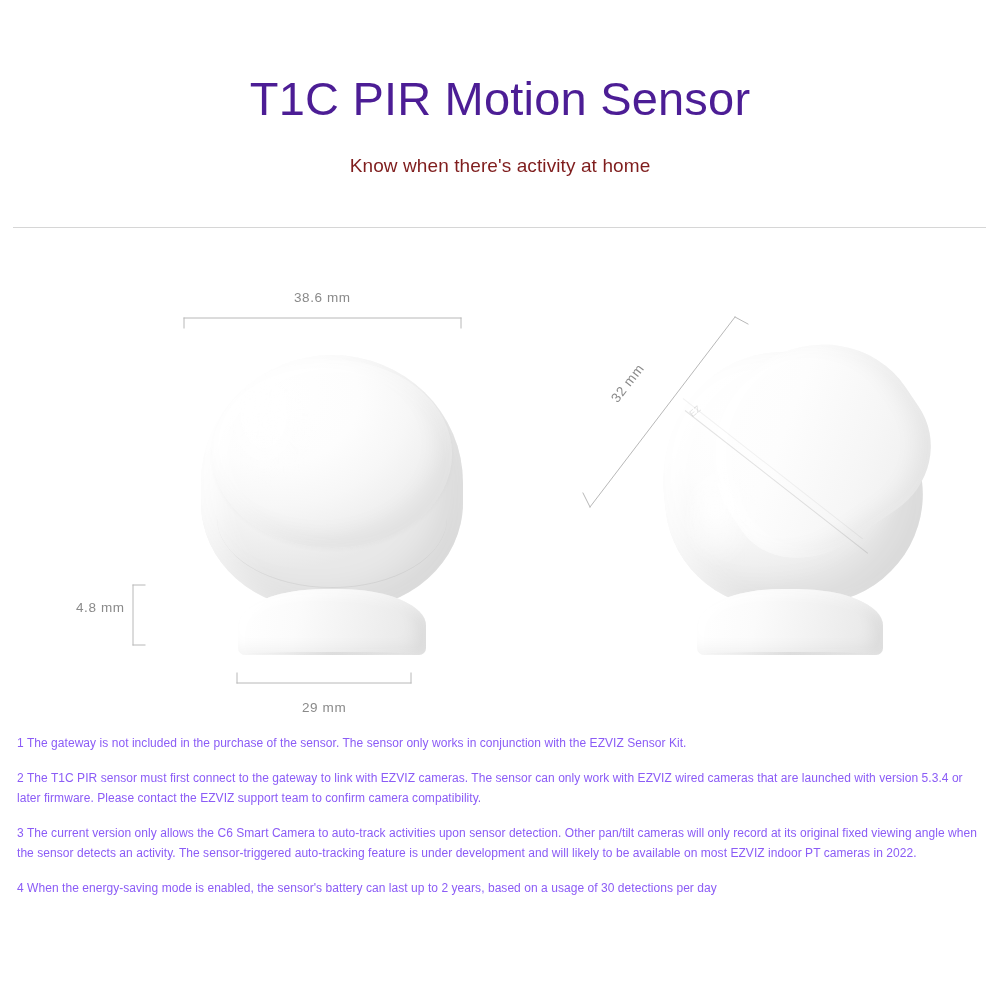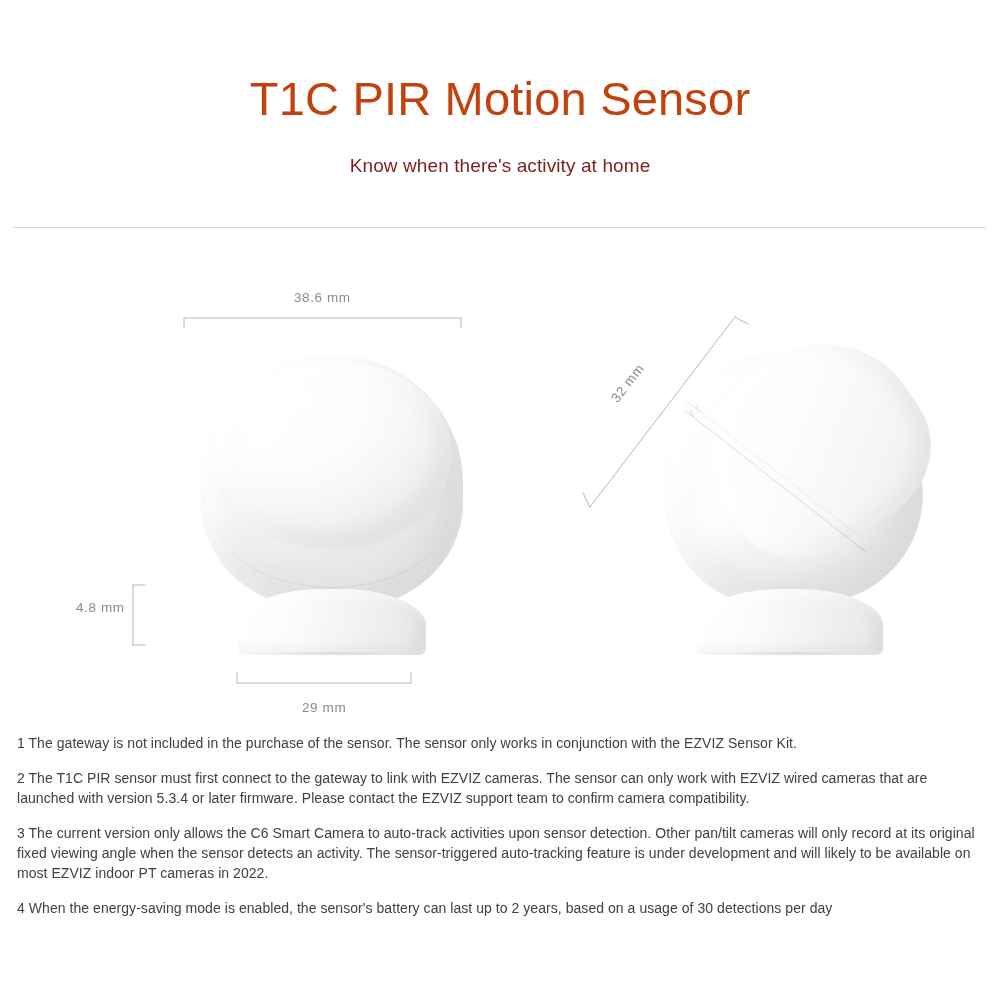--- a/index.html
+++ b/index.html
@@ -24,21 +24,21 @@
     top: 0; left: 0;
     width: 1000px;
     text-align: center;
   }
   .title {
     margin: 0;
     padding-top: 72px;
     font-size: 47px;
     font-weight: 400;
     letter-spacing: 0.2px;
-    color: #c2410c;
+    color: #4c1d95;
     line-height: 1.15;
   }
   .subtitle {
     margin: 0;
     padding-top: 29px;
     font-size: 19px;
     font-weight: 400;
     color: #7f1d1d;
     letter-spacing: 0.1px;
   }
@@ -212,23 +212,23 @@
     filter: blur(4px);
   }
 
   
   .notes {
     position: absolute;
     left: 17px; top: 733px;
     width: 968px;
   }
   .note {
-    font-size: 14px;
+    font-size: 12px;
     line-height: 20px;
-    color: #404040;
+    color: #8b5cf6;
     margin: 0 0 15px 0;
     letter-spacing: 0.05px;
   }
   .note:last-child { margin-bottom: 4px; }
 </style>
 </head>
 <body>
 
 <div class="page">
 

